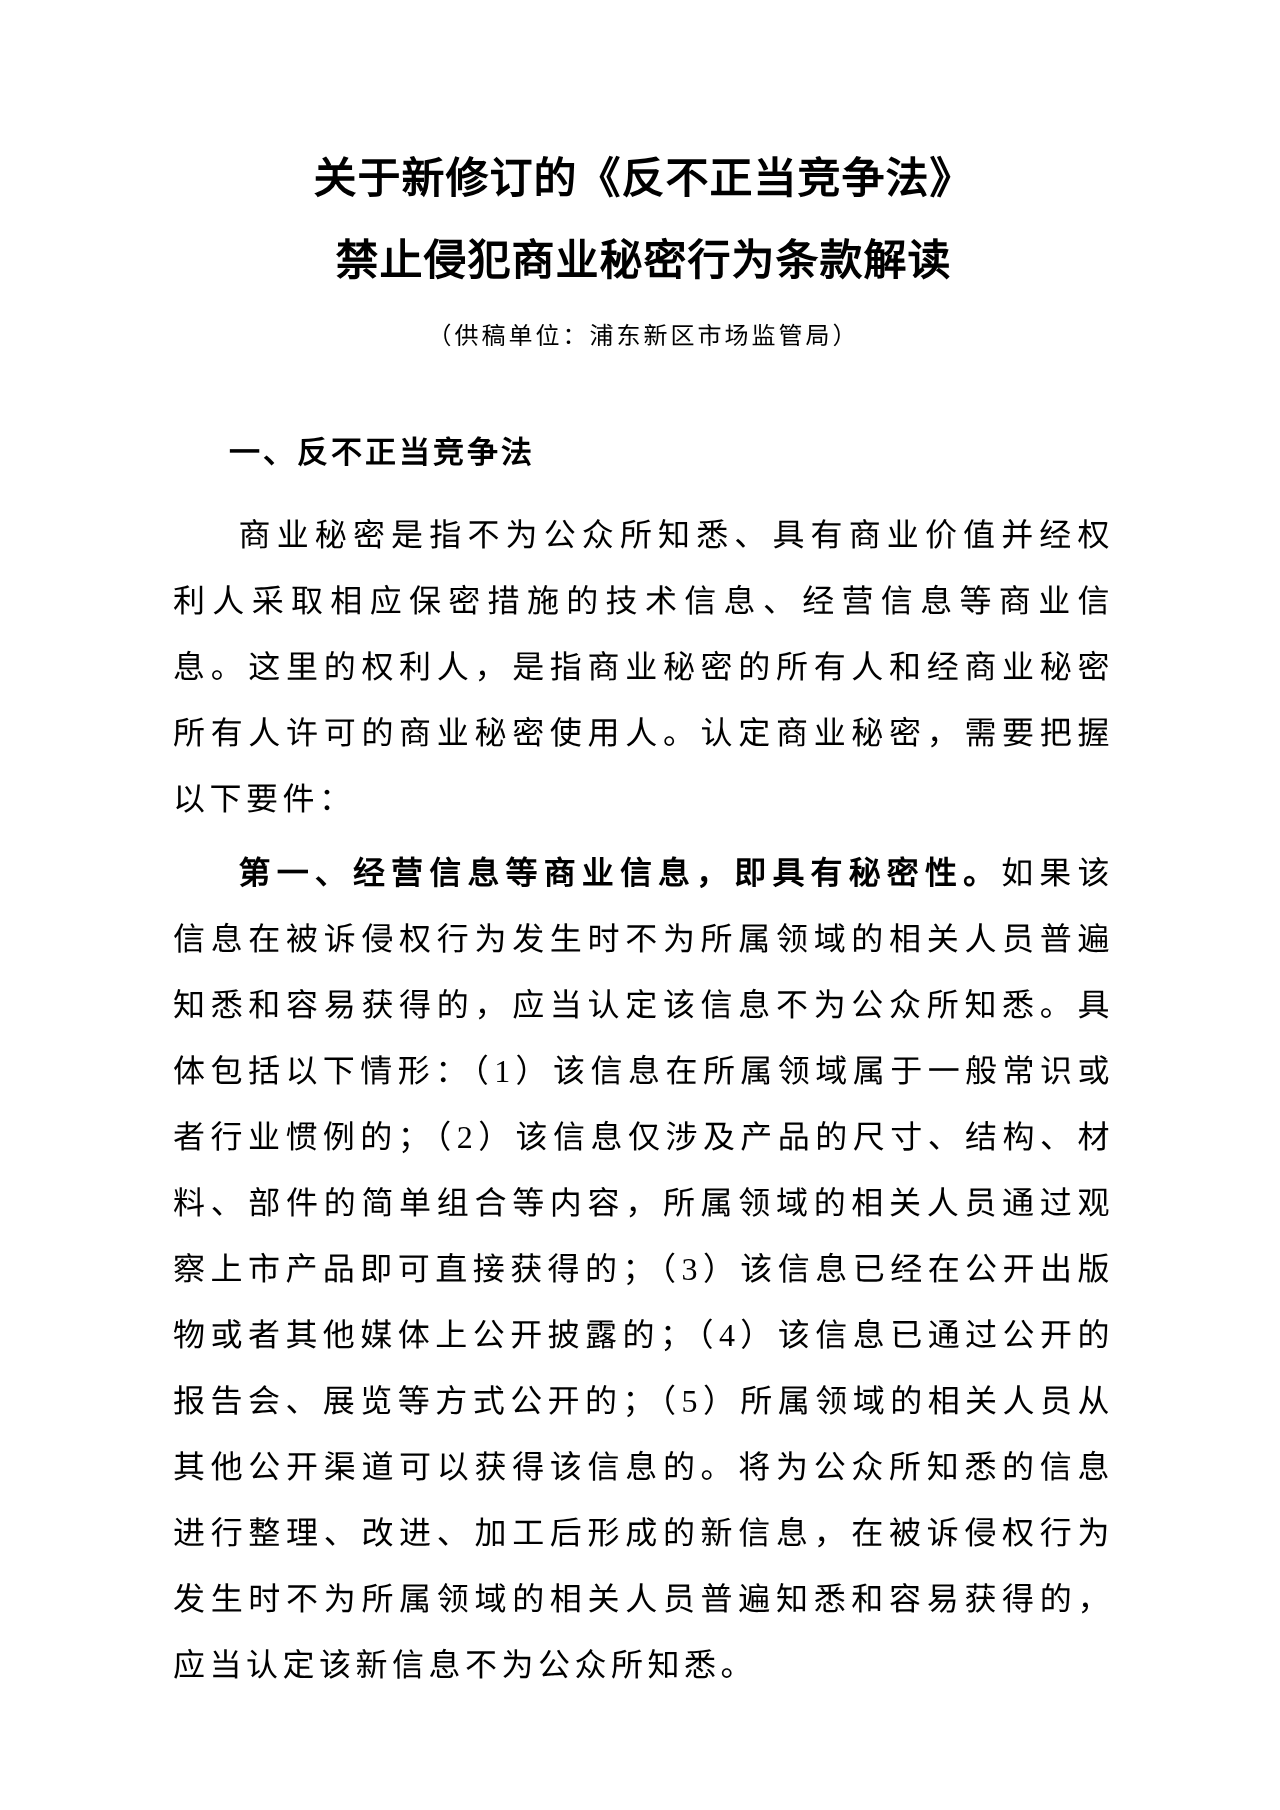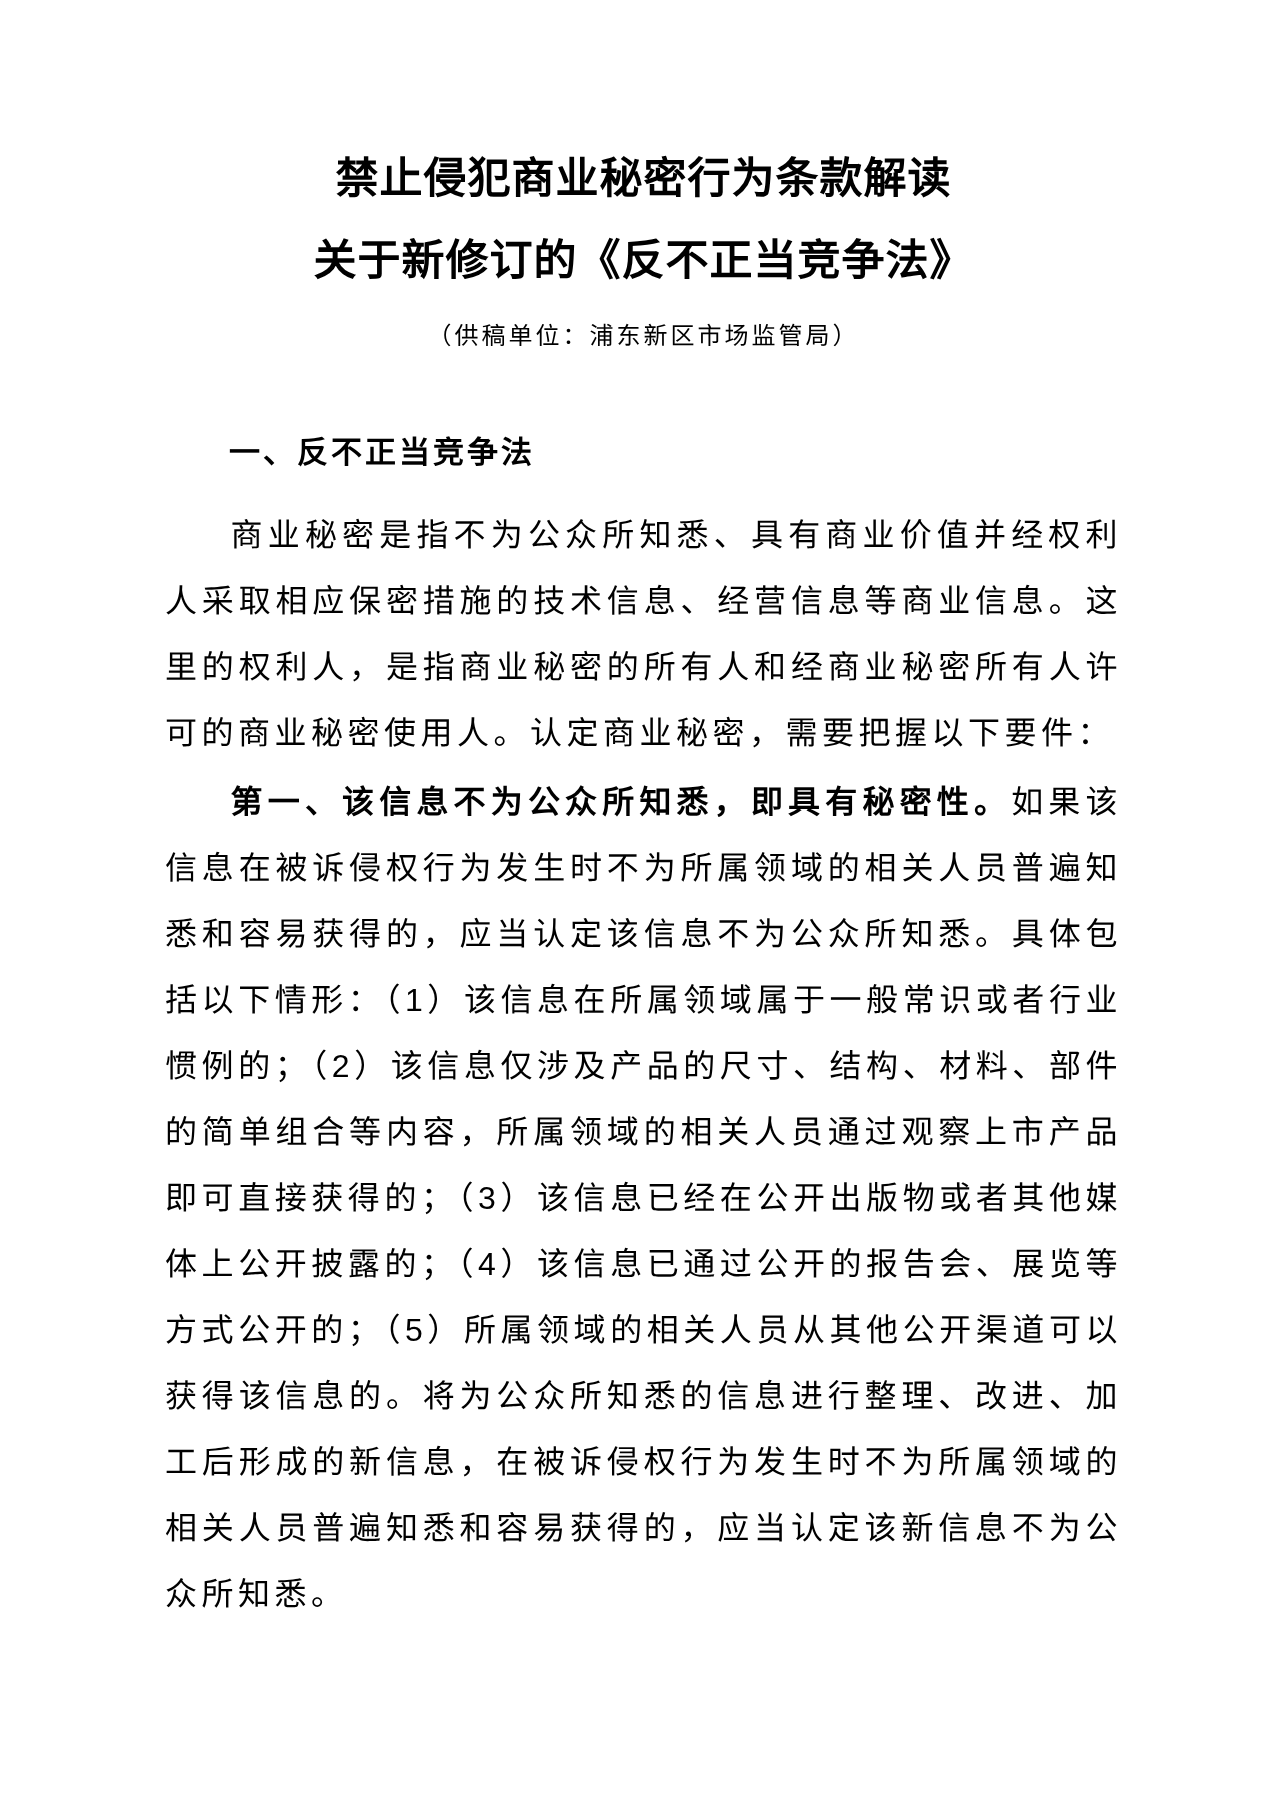--- a/index.html
+++ b/index.html
@@ -44,49 +44,49 @@
     padding-left: 64px;
     font-size: 31px;
     font-weight: bold;
     letter-spacing: 3px;
     font-family: "Liberation Sans", "DejaVu Sans", sans-serif;
   }
   .body-text {
     margin-top: 30px;
   }
   .body-text p {
-    margin: 0;
+    margin: 8px;
     font-size: 32px;
     line-height: 66px;
     letter-spacing: 4.5px;
     text-indent: 2.05em;
     text-align: justify;
-    font-family: Liberation Sans, sans-serif;
+    font-family: Liberation Serif, serif;
   }
   .body-text p + p {
     margin-top: 3px;
   }
   .lead-bold {
     font-weight: bold;
   }
 </style>
 </head>
 <body>
 
 <div class="page">
   <div class="content">
 
     <h1 class="doc-title">
+      <span class="title-line">关于新修订的《反不正当竞争法》</span>
       <span class="title-line">禁止侵犯商业秘密行为条款解读</span>
-      <span class="title-line">关于新修订的《反不正当竞争法》</span>
     </h1>
 
     <div class="byline">（供稿单位：浦东新区市场监管局）</div>
 
     <h2 class="section-heading">一、反不正当竞争法</h2>
 
     <div class="body-text">
       <p>商业秘密是指不为公众所知悉、具有商业价值并经权利人采取相应保密措施的技术信息、经营信息等商业信息。这里的权利人，是指商业秘密的所有人和经商业秘密所有人许可的商业秘密使用人。认定商业秘密，需要把握以下要件：</p>
-      <p><span class="lead-bold">第一、该信息不为公众所知悉，即具有秘密性。</span><span>如果该信息在被诉侵权行为发生时不为所属领域的相关人员普遍知悉和容易获得的，应当认定该信息不为公众所知悉。具体包括以下情形：（1）该信息在所属领域属于一般常识或者行业惯例的；（2）该信息仅涉及产品的尺寸、结构、材料、部件的简单组合等内容，所属领域的相关人员通过观察上市产品即可直接获得的；（3）该信息已经在公开出版物或者其他媒体上公开披露的；（4）该信息已通过公开的报告会、展览等方式公开的；（5）所属领域的相关人员从其他公开渠道可以获得该信息的。将为公众所知悉的信息进行整理、改进、加工后形成的新信息，在被诉侵权行为发生时不为所属领域的相关人员普遍知悉和容易获得的，应当认定该新信息不为公众所知悉。</span></p>
+      <p><span class="lead-bold">第一、经营信息等商业信息，即具有秘密性。</span><span>如果该信息在被诉侵权行为发生时不为所属领域的相关人员普遍知悉和容易获得的，应当认定该信息不为公众所知悉。具体包括以下情形：（1）该信息在所属领域属于一般常识或者行业惯例的；（2）该信息仅涉及产品的尺寸、结构、材料、部件的简单组合等内容，所属领域的相关人员通过观察上市产品即可直接获得的；（3）该信息已经在公开出版物或者其他媒体上公开披露的；（4）该信息已通过公开的报告会、展览等方式公开的；（5）所属领域的相关人员从其他公开渠道可以获得该信息的。将为公众所知悉的信息进行整理、改进、加工后形成的新信息，在被诉侵权行为发生时不为所属领域的相关人员普遍知悉和容易获得的，应当认定该新信息不为公众所知悉。</span></p>
     </div>
 
   </div>
 </div>
 
 </body></html>

